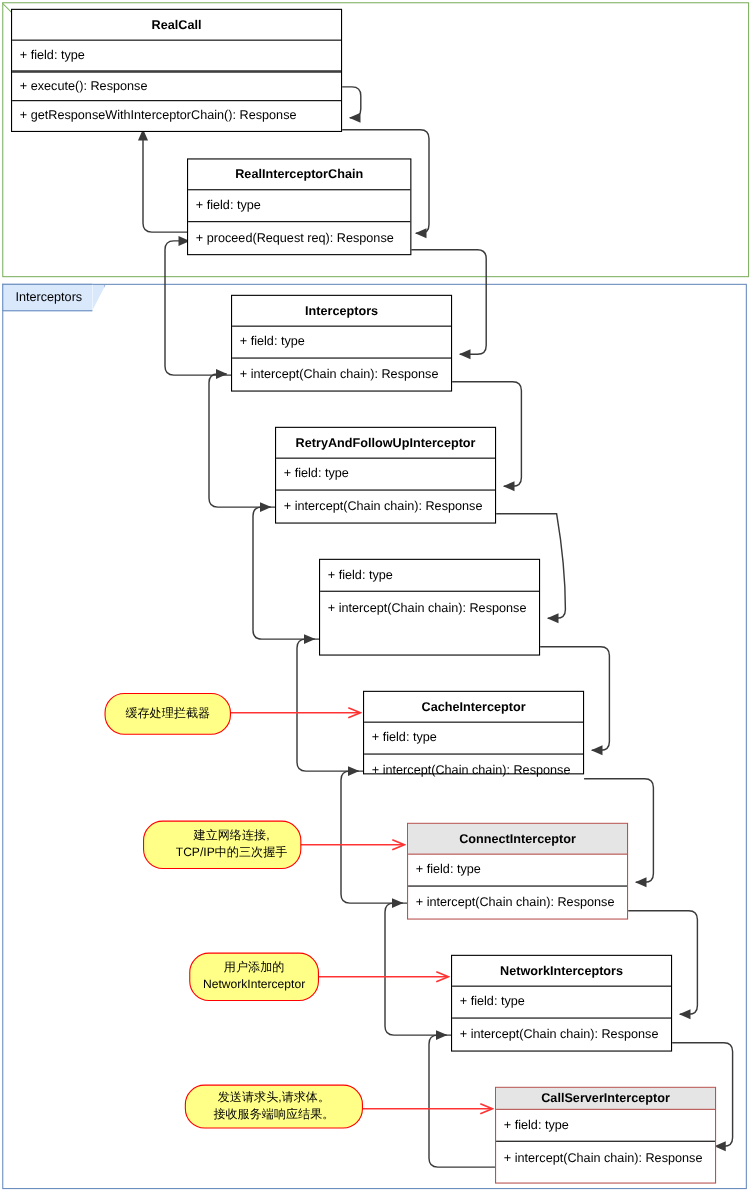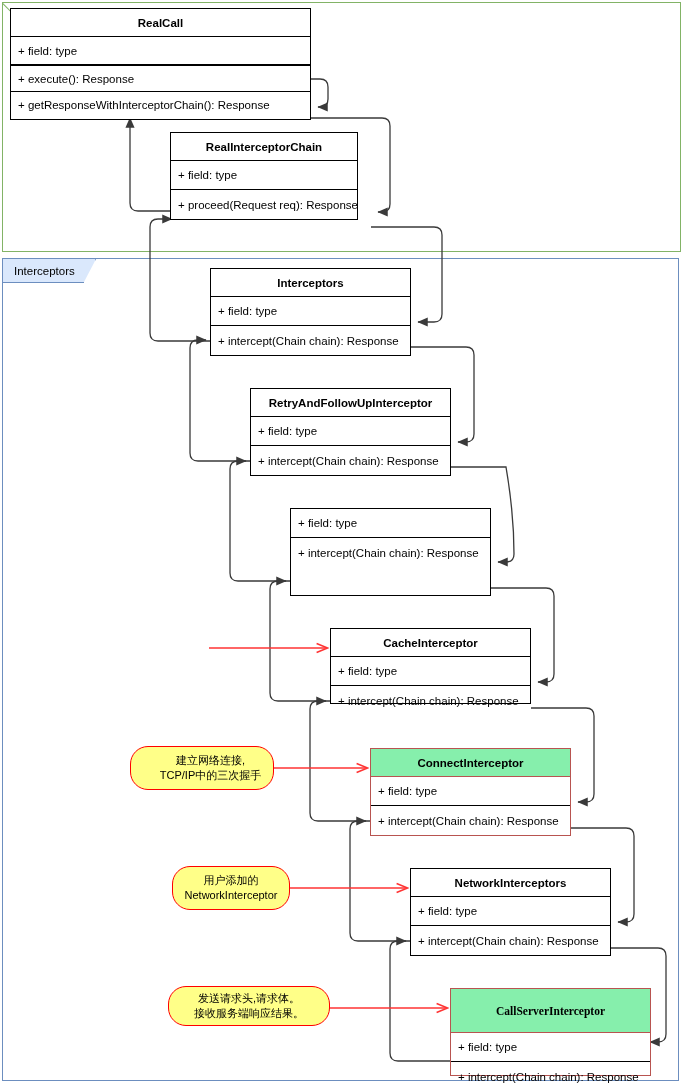--- a/index.html
+++ b/index.html
@@ -95,21 +95,21 @@
   }
   .uml .row.divider {
     border-bottom: 1.2px solid #000000;
   }
 
   
   .uml.hl {
     border-color: #b85450;
   }
   .uml.hl .row.title {
-    background: #86efac;
+    background: #e5e5e5;
     border-bottom-color: #b85450;
   }
   .uml.hl .row.divider {
     border-bottom-color: #b85450;
   }
 
   
   .note {
     position: absolute;
     box-sizing: border-box;
@@ -211,21 +211,21 @@
     <path class="wire-red" marker-end="url(#ahr)" d="M329,1008 L447,1008"></path>
   </svg>
 
   <div class="uml" style="left:10px; top:8px; width:301px; height:112px;">
     <div class="row title" style="height:28px;">RealCall</div>
     <div class="row divider" style="height:28px;">+ field: type</div>
     <div class="row divider sep-top" style="height:27px;">+ execute(): Response</div>
     <div class="row" style="height:26px;">+ getResponseWithInterceptorChain(): Response</div>
   </div>
 
-  <div class="uml" style="left:170px; top:132px; width:188px; height:88px;">
+  <div class="uml" style="left:170px; top:144px; width:204px; height:88px;">
     <div class="row title" style="height:28px;">RealInterceptorChain</div>
     <div class="row divider" style="height:29px;">+ field: type</div>
     <div class="row" style="height:29px;">+ proceed(Request req): Response</div>
   </div>
 
   <div class="uml" style="left:210px; top:268px; width:201px; height:88px;">
     <div class="row title" style="height:28px;">Interceptors</div>
     <div class="row divider" style="height:29px;">+ field: type</div>
     <div class="row" style="height:29px;">+ intercept(Chain chain): Response</div>
   </div>
@@ -253,25 +253,26 @@
     <div class="row" style="height:29px;">+ intercept(Chain chain): Response</div>
   </div>
 
   <div class="uml" style="left:410px; top:868px; width:201px; height:88px;">
     <div class="row title" style="height:28px;">NetworkInterceptors</div>
     <div class="row divider" style="height:29px;">+ field: type</div>
     <div class="row" style="height:29px;">+ intercept(Chain chain): Response</div>
   </div>
 
   <div class="uml hl" style="left:450px; top:988px; width:201px; height:88px;">
-    <div class="row title" style="height:44px;font-family:Liberation Serif, serif;">CallServerInterceptor</div>
+    <div class="row title" style="height:20px;">CallServerInterceptor</div>
     <div class="row divider" style="height:29px; border-bottom-color:#000000;">+ field: type</div>
     <div class="row" style="height:29px;">+ intercept(Chain chain): Response</div>
   </div>
 
+  <div class="note" style="left:95px; top:630px; width:115px; height:38px;">缓存处理拦截器</div>
 
   <div class="note" style="left:130px; top:746px; width:144px; height:44px;padding-left:24px;">建立网络连接,
 TCP/IP中的三次握手</div>
 
   <div class="note" style="left:172px; top:866px; width:118px; height:44px;">用户添加的
 NetworkInterceptor</div>
 
   <div class="note" style="left:168px; top:986px; width:162px; height:40px;">发送请求头,请求体。
 接收服务端响应结果。</div>
 

